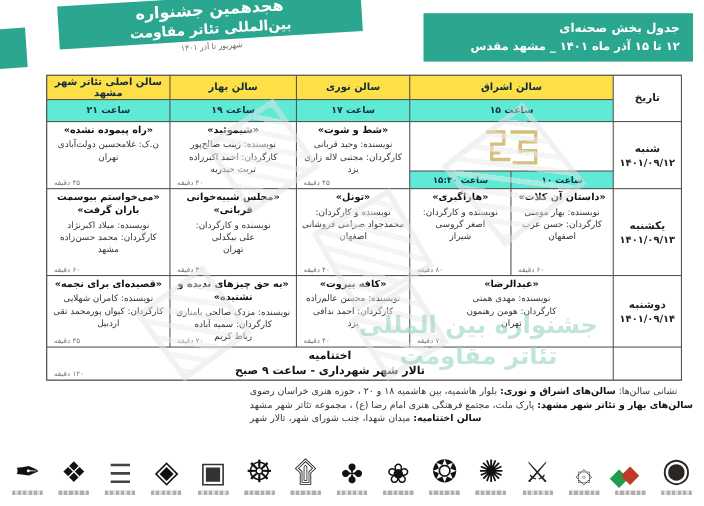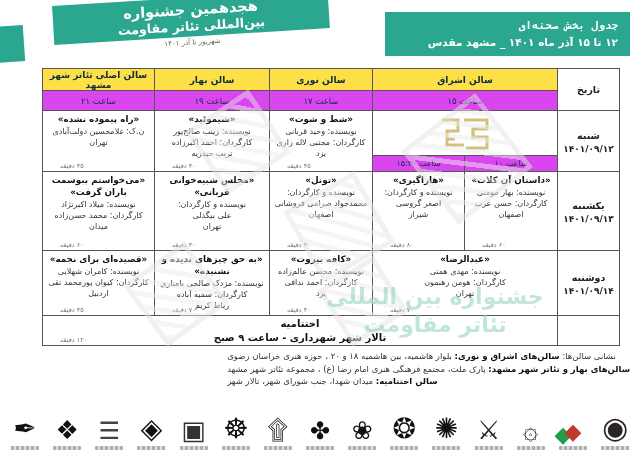--- a/index.html
+++ b/index.html
@@ -9,42 +9,42 @@
   .badge-tail{position:absolute;left:-6px;top:26px;width:30px;height:36px;background:#2ba78f;
         transform:rotate(-4deg);}
   .badge-left{position:absolute;left:52px;top:6px;width:276px;transform:rotate(-3.5deg);
         transform-origin:left top;text-align:center;}
   .badge-left .green{background:#2ba78f;color:#fff;padding:4px 8px 3px;direction:rtl;}
   .badge-left .bl1{font-size:14.5px;font-weight:bold;line-height:1.15;letter-spacing:1px;}
   .badge-left .bl2{font-size:12.5px;font-weight:bold;line-height:1.2;}
   .badge-left .bsub{font-size:7px;color:#6b6b52;margin-top:2px;letter-spacing:2px;direction:rtl;}
   .badge-right{position:absolute;left:385px;top:12px;width:245px;height:44px;background:#2ba78f;
         color:#fff;direction:rtl;text-align:right;padding:6px 12px 0 0;box-sizing:border-box;}
-  .badge-right .br1{font-size:11px;font-weight:bold;line-height:1.5;font-family:Liberation Mono, monospace;}
+  .badge-right .br1{font-size:11px;font-weight:bold;line-height:1.5;}
   .badge-right .br2{font-size:10.5px;font-weight:bold;line-height:1.5;}
   
   .schedule{position:absolute;left:42px;top:68px;direction:rtl;display:grid;
         grid-template-columns:61px 92px 91px 102px 114px 111px;
         grid-template-rows:21px 19px 44px 15px 78px 64px 29px;
         gap:1px;background:#555;border:1px solid #555;}
   .cell{background:#fff;position:relative;direction:rtl;text-align:center;overflow:hidden;}
   .hd{display:flex;align-items:center;justify-content:center;font-size:9.5px;font-weight:bold;color:#222;}
   .hall{background:#fde047;color:#0f2b3b;font-weight:bold;font-size:9px;
         display:flex;align-items:center;justify-content:center;}
-  .time{background:#d946ef;color:#123041;font-weight:normal;font-size:8.5px;
+  .time{background:#5eead4;color:#123041;font-weight:bold;font-size:8.5px;
         display:flex;align-items:center;justify-content:center;}
   .time.sub{font-size:8px;}
   .date{display:flex;flex-direction:column;align-items:center;justify-content:center;
         font-weight:bold;color:#222;}
   .date .day{font-size:9.5px;line-height:1.6;}
   .date .dt{font-size:9px;}
   .show{padding:3px 2px 9px;}
   .show .t{font-size:8.8px;font-weight:bold;color:#111;line-height:1.35;}
   .show .ln{font-size:8px;color:#333;line-height:1.4;}
-  .dur{position:absolute;left:17px;bottom:1px;font-size:6.5px;color:#777;direction:rtl;}
+  .dur{position:absolute;left:6px;bottom:1px;font-size:6.5px;color:#777;direction:rtl;}
   .logoCell{display:flex;align-items:center;justify-content:center;}
   .closing{grid-column:2/7;display:flex;flex-direction:column;align-items:center;justify-content:flex-end;}
   .closing .t{font-size:10px;font-weight:bold;color:#111;line-height:1.4;}
   .closing .ln{font-size:10px;font-weight:bold;color:#111;line-height:1.4;}
   
   .c-date{grid-column:1}.c-e1{grid-column:2}.c-e2{grid-column:3}.c-esh{grid-column:2/4}
   .c-noori{grid-column:4}.c-bahar{grid-column:5}.c-asli{grid-column:6}
   .r-h1{grid-row:1}.r-h2{grid-row:2}.r-head{grid-row:1/3}
   .r1{grid-row:3/5}.r1a{grid-row:3}.r1b{grid-row:4}.r2{grid-row:5}.r3{grid-row:6}.r4{grid-row:7}
   
@@ -159,21 +159,21 @@
       <div class="t">«مجلس شبیه‌خوانی قربانی»</div>
       <div class="ln">نویسنده و کارگردان:</div>
       <div class="ln">علی بیگدلی</div>
       <div class="ln">تهران</div>
       <div class="dur">۴۰ دقیقه</div>
     </div>
     <div class="cell show c-asli r2">
       <div class="t">«می‌خواستم ببوسمت باران گرفت»</div>
       <div class="ln">نویسنده: میلاد اکبرنژاد</div>
       <div class="ln">کارگردان: محمد حسن‌زاده</div>
-      <div class="ln">میدان</div>
+      <div class="ln">مشهد</div>
       <div class="dur">۶۰ دقیقه</div>
     </div>
 
     <div class="cell date c-date r3">
       <div class="day">دوشنبه</div>
       <div class="dt">۱۴۰۱/۰۹/۱۴</div>
     </div>
     <div class="cell show c-esh r3">
       <div class="t">«عبدالرضا»</div>
       <div class="ln">نویسنده: مهدی همتی</div>

